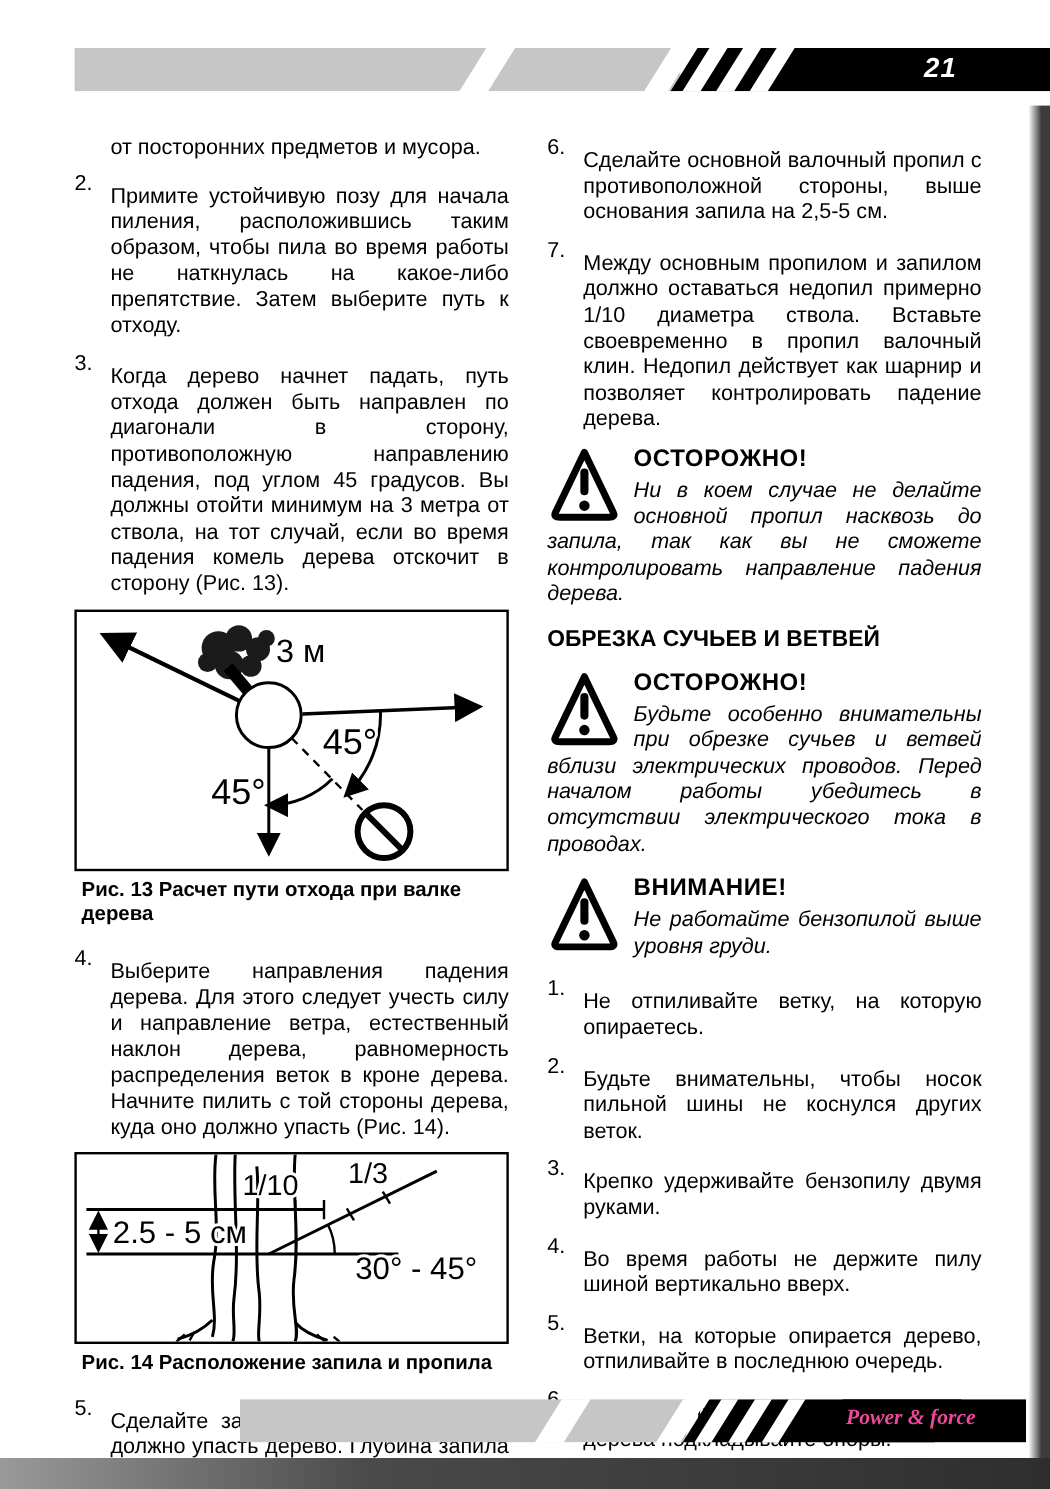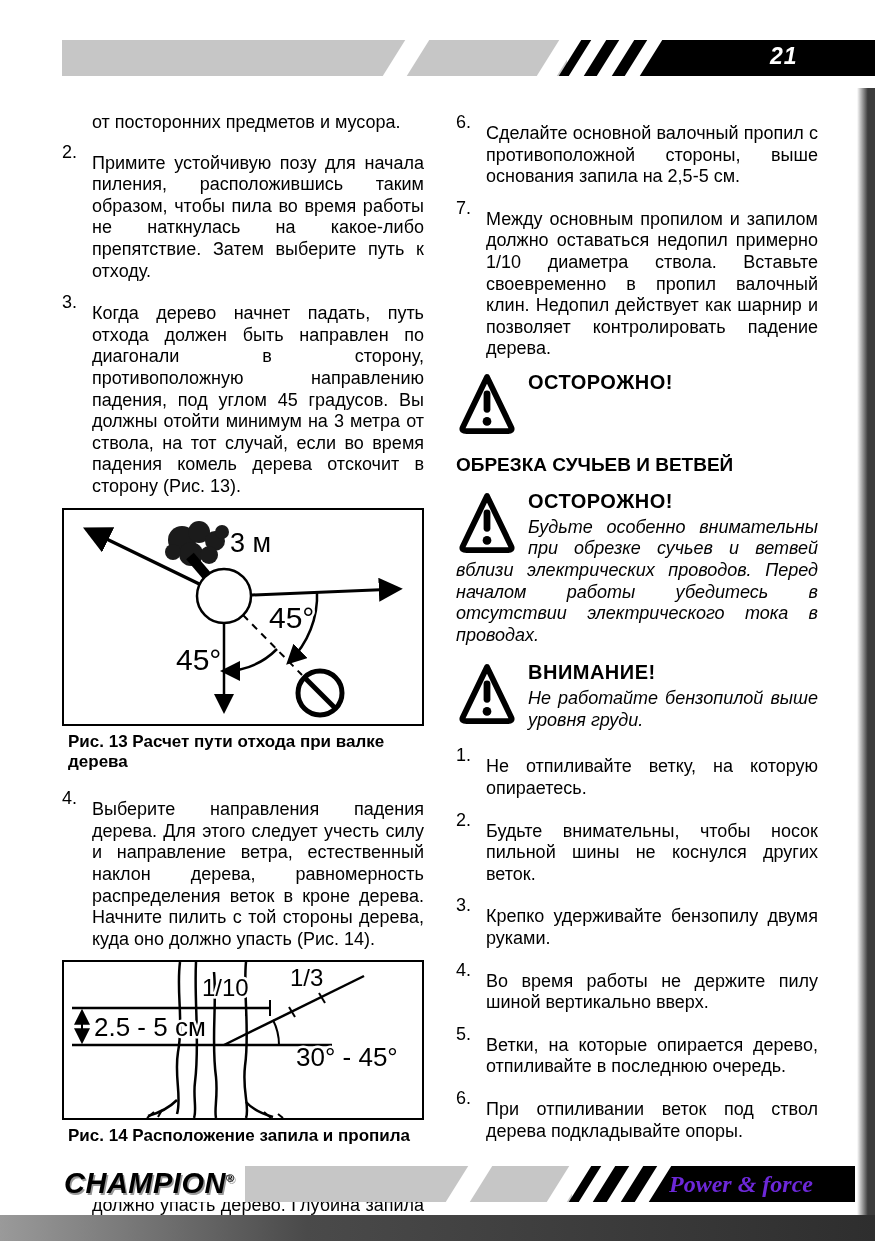--- a/index.html
+++ b/index.html
@@ -20,21 +20,21 @@
   .h-blk{left:508px;right:-70px;}
   .f-blk{left:518px;width:210px;}
   .f-blk2{left:640px;right:0;}
   .stripe{position:absolute;top:-6px;width:15px;height:48px;background:#fff;}
   .page-num{position:absolute;left:708px;top:3px;color:#fff;font-size:23px;
             font-weight:bold;font-style:italic;letter-spacing:1px;}
   .brand{position:absolute;left:0;top:0;background:#fff;padding:1px 10px 3px 2px;
          font-weight:bold;font-style:italic;font-size:29px;letter-spacing:.5px;
          text-shadow:1.5px 1.5px 0 #9a9a9a;}
   .brand sup{font-size:11px;}
-  .slogan{position:absolute;right:42px;top:5px;color:#6d28d9;font-size:24px;
+  .slogan{position:absolute;right:42px;top:5px;color:#ec4899;font-size:18px;
           font-weight:bold;font-style:italic;font-family:"Liberation Serif",serif;}
 
   
   .edge-right{position:absolute;top:88px;right:0;width:18px;bottom:26px;
               background:linear-gradient(to right,rgba(80,80,80,0),#3c3c3c 60%);}
   .edge-bottom{position:absolute;bottom:0;left:0;right:0;height:26px;
                background:linear-gradient(to right,#9a9a9a,#4a4a4a 35%,#2e2e2e);}
 
   
   .content{position:absolute;top:112px;left:62px;width:756px;font-size:18px;line-height:1.2;}
@@ -183,20 +183,21 @@
         <span class="t">Между основным пропилом и запилом должно оставаться недопил примерно 1/10 диаметра ствола. Вставьте своевременно в пропил валочный клин. Недопил действует как шарнир и позволяет контролировать падение дерева.</span>
       </div>
 
       <div class="warning">
         <svg class="w-icon" viewBox="0 0 60 66">
           <path d="M30 5 L55 57 Q57 61 51 61 L9 61 Q3 61 5 57 Z" fill="#fff" stroke="#000" stroke-width="6" stroke-linejoin="round"></path>
           <rect x="26.5" y="19" width="7" height="23" rx="3.5" fill="#000"></rect>
           <circle cx="30" cy="51" r="4.5" fill="#000"></circle>
         </svg>
         <div class="w-title">ОСТОРОЖНО!</div>
+        <div class="w-text">Ни в коем случае не делайте основной пропил насквозь до запила, так как вы не сможете контролировать направление падения дерева.</div>
       </div>
 
 
       <h2 class="section-heading">ОБРЕЗКА СУЧЬЕВ И ВЕТВЕЙ</h2>
 
       <div class="warning">
         <svg class="w-icon" viewBox="0 0 60 66">
           <path d="M30 5 L55 57 Q57 61 51 61 L9 61 Q3 61 5 57 Z" fill="#fff" stroke="#000" stroke-width="6" stroke-linejoin="round"></path>
           <rect x="26.5" y="19" width="7" height="23" rx="3.5" fill="#000"></rect>
           <circle cx="30" cy="51" r="4.5" fill="#000"></circle>
@@ -244,19 +245,18 @@
 
   <div class="bar footer">
     <div class="bar-gray f-gray"></div>
     <div class="wslash skew" style="left:395px"></div>
     <div class="wgap skew" style="left:496px"></div>
     <div class="blk f-blk skew"></div>
     <div class="blk f-blk2"></div>
     <div class="stripe skew" style="left:528px;width:14px"></div>
     <div class="stripe skew" style="left:556px;width:14px"></div>
     <div class="stripe skew" style="left:584px;width:14px"></div>
-    <div class="brand"><span>CHAMPION</span><sup>®</sup></div>
     <div class="slogan">Power &amp; force</div>
   </div>
 
   <div class="edge-right"></div>
   <div class="edge-bottom"></div>
 </div>
 
 </body></html>

